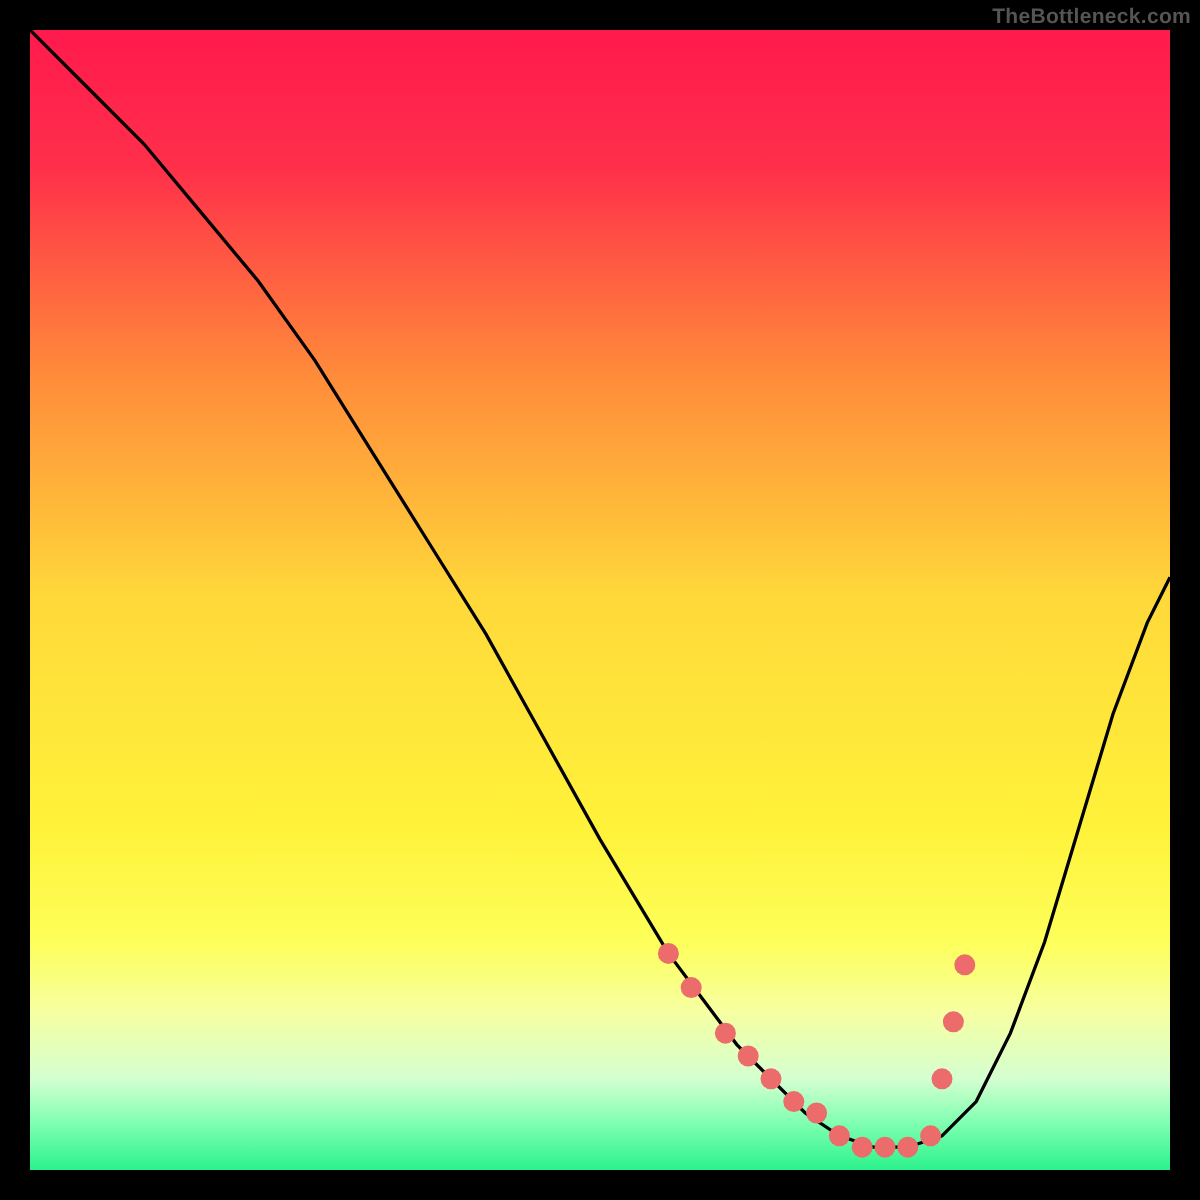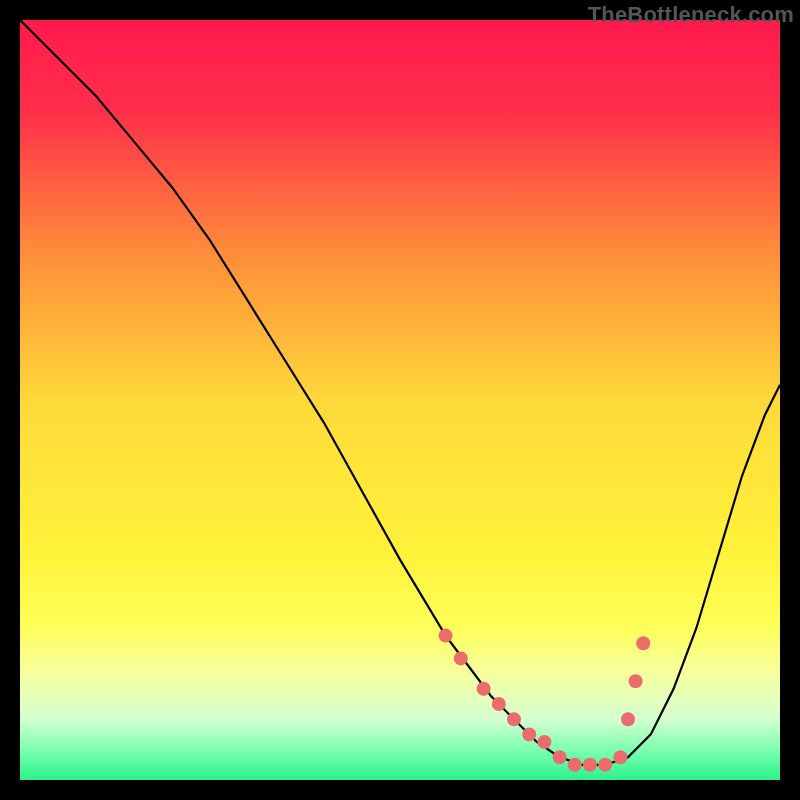--- a/index.html
+++ b/index.html
@@ -24,21 +24,21 @@
     top: 0;
     width: 760px;
     height: 760px;
   }
   .watermark {
     position: absolute;
     top: 2px;
     right: 6px;
     color: #555;
     font-family: Arial, Helvetica, sans-serif;
-    font-size: 22px;
+    font-size: 14px;
     font-weight: 600;
     letter-spacing: 0.2px;
     user-select: none;
   }
 </style>
 </head>
 <body>
 
 <div class="frame">
   <svg class="plot-area" viewBox="0 0 760 760" preserveAspectRatio="none">

